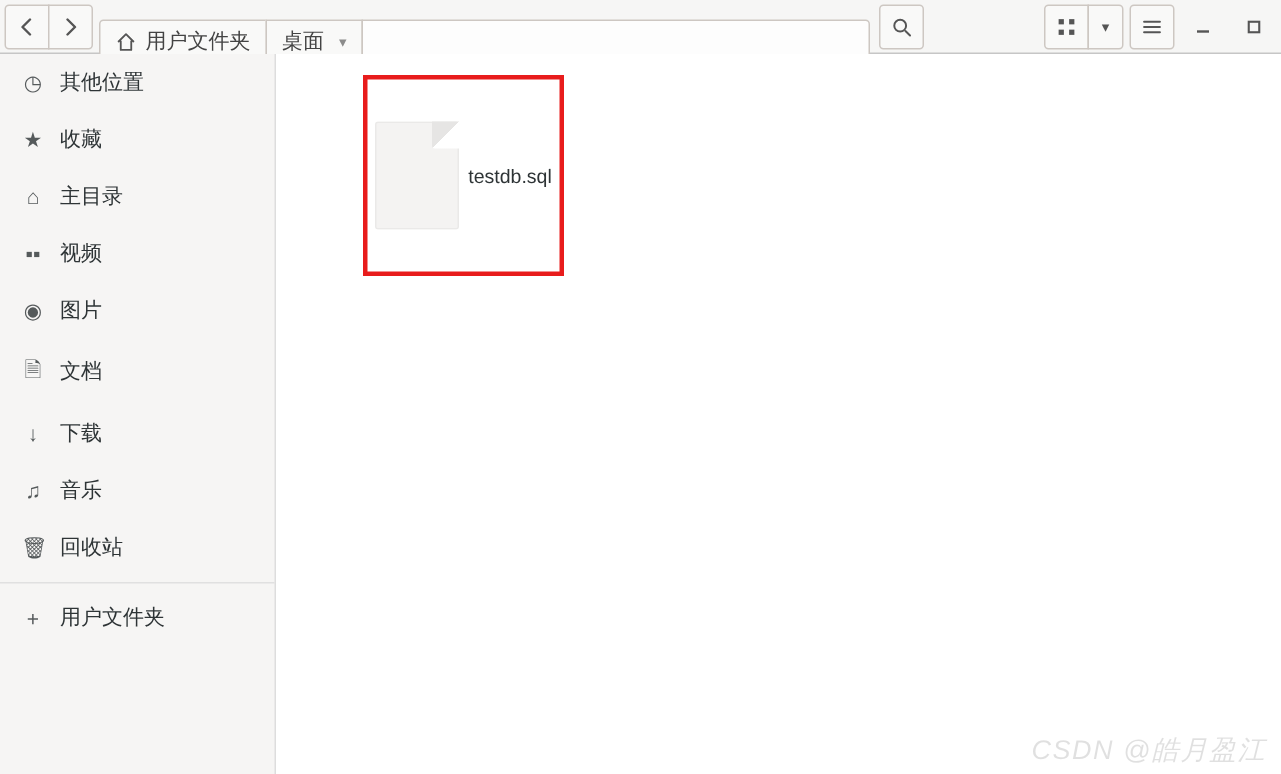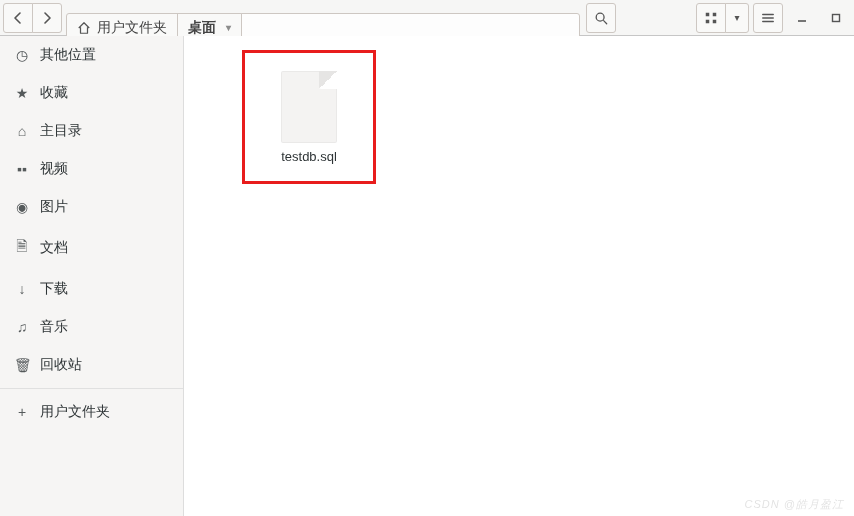--- a/index.html
+++ b/index.html
@@ -37,21 +37,21 @@
 .path-seg {
   display: flex; align-items: center; gap: 6px;
   border: 1px solid #cdc7c2;
   height: 30px;
   padding: 0 10px;
   color: #444;
   cursor: pointer;
   background: #f9f9f8;
 }
 .path-seg.first { border-radius: 3px 0 0 3px; }
-.path-seg + .path-seg { margin-left: -1px; font-weight: bold; }
+.path-seg + .path-seg { margin-left: -1px; }
 .path-seg .chev { font-size: 10px; opacity: .6; margin-left: 4px; }
 .path-empty {
   flex: 1; border: 1px solid #cdc7c2; margin-left: -1px;
   height: 30px; border-radius: 0 3px 3px 0;
   background: #fdfdfd;
 }
 .right-controls { display: flex; align-items: center; gap: 4px; margin-left: 6px; }
 .combo { display: flex; }
 .combo .tb-btn:first-child { border-radius: 3px 0 0 3px; }
 .combo .tb-btn:last-child { border-radius: 0 3px 3px 0; }
@@ -70,41 +70,41 @@
   padding: 10px 14px;
   color: #2e3436; cursor: pointer;
 }
 .side-item .ic { width: 16px; text-align: center; opacity: .8; }
 .side-sep { height: 1px; background: #e0e0e0; margin: 4px 0; }
 .main { flex: 1; position: relative; background: #fff; }
 .file-cell {
   position: absolute; top: 14px; left: 58px;
   width: 134px; height: 134px;
   border: 3px solid #e81c1c;
-  display: flex; flex-direction: column; align-items: center; justify-content: center;
+  display: flex; flex-direction: row; align-items: center; justify-content: center;
   gap: 6px;
 }
 .file-icon {
   width: 56px; height: 72px;
   background: #f4f3f2;
   border-radius: 2px;
   position: relative;
   box-shadow: inset 0 0 0 1px rgba(0,0,0,.04);
 }
 .file-icon::before {
   content: ""; position: absolute;
   top: 0; right: 0;
   width: 18px; height: 18px;
   background: linear-gradient(135deg, #e6e5e4 50%, #fff 50%);
   border-bottom-left-radius: 2px;
 }
 .file-label { font-size: 13px; color: #2e3436; }
 .watermark {
   position: absolute; right: 10px; bottom: 4px;
-  font-size: 11px; color: rgba(0,0,0,.12);
+  font-size: 18px; color: rgba(0,0,0,.12);
   letter-spacing: 1px; font-style: italic;
 }
 svg { display: block; }
 </style>
 </head>
 <body>
 
 <div class="toolbar">
   <div class="nav-group">
     <div class="tb-btn">

